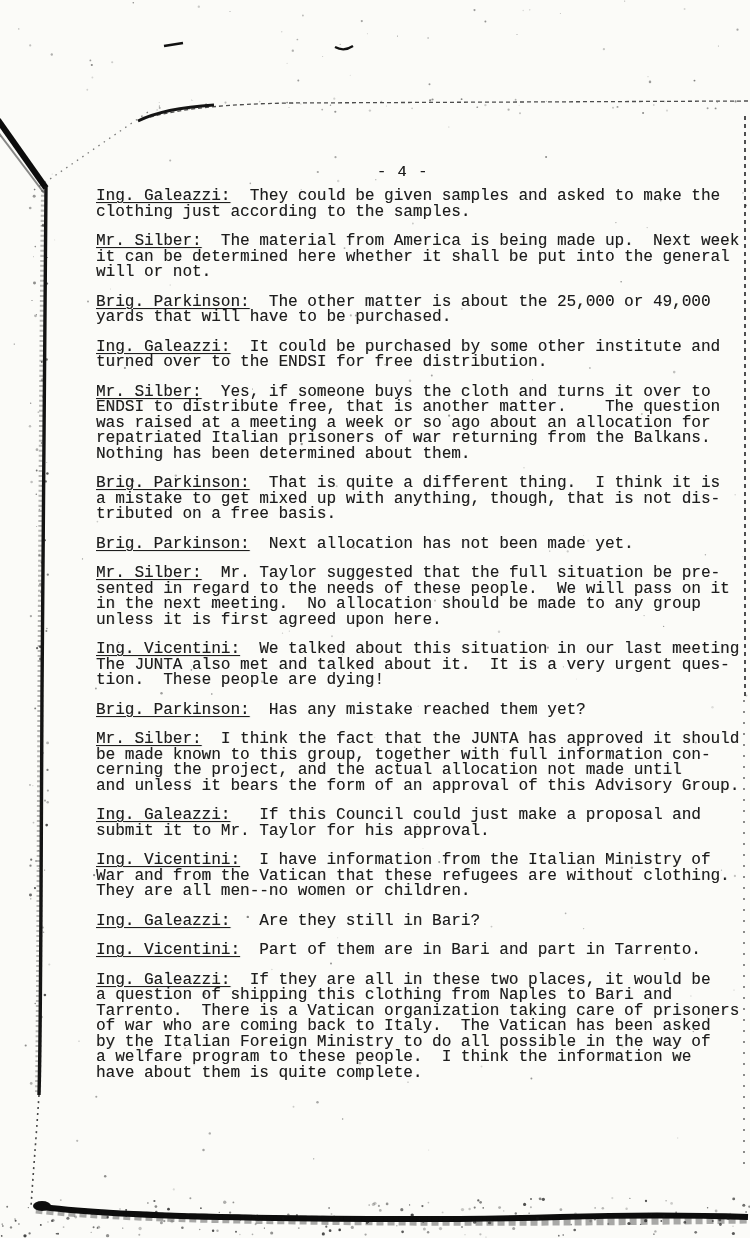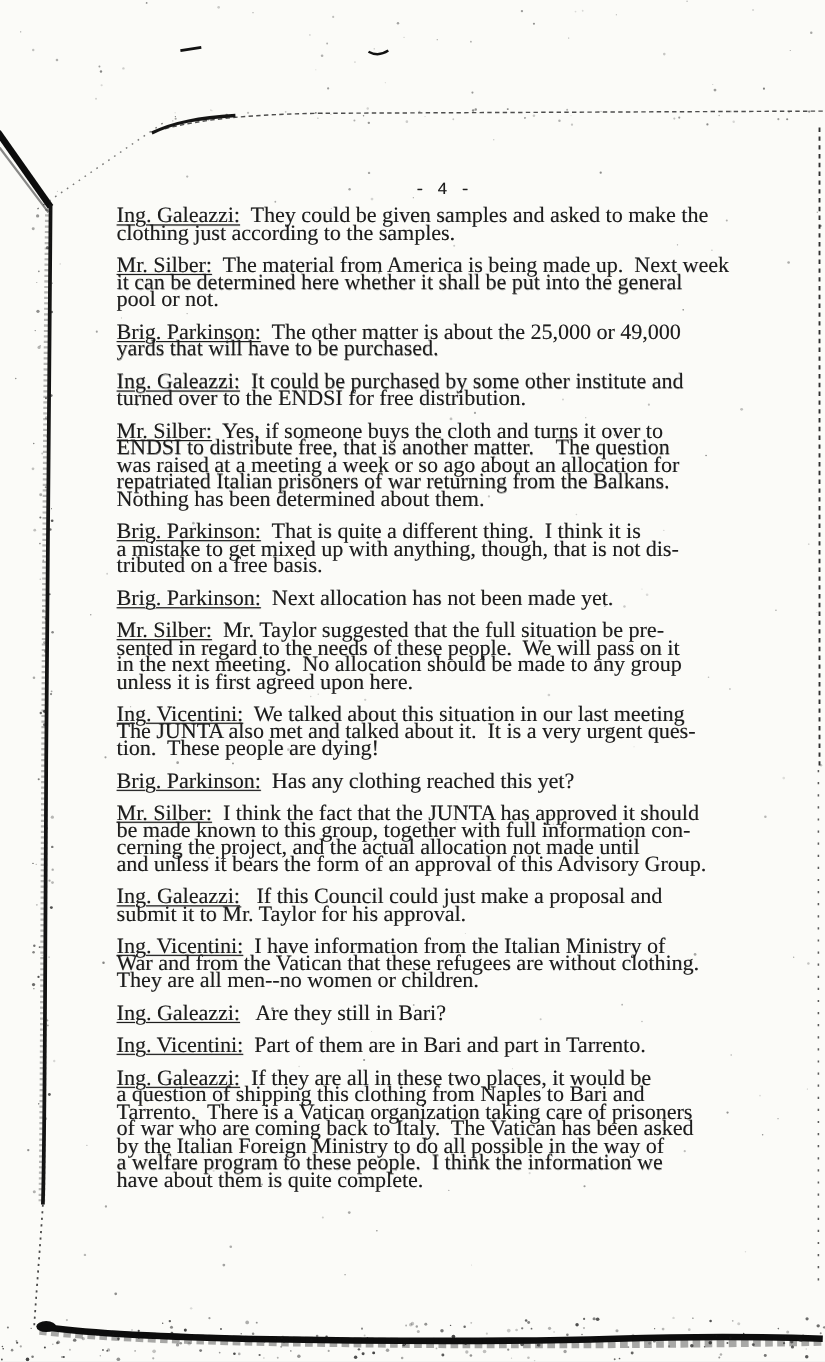--- a/index.html
+++ b/index.html
@@ -34,26 +34,25 @@
     text-shadow: 0 0 0.6px rgba(25,25,25,0.55);
   }
   .transcript {
     position: absolute;
     top: 189px;
     left: 92px;
     width: 650px;
     filter: blur(0.2px);
   }
   .para {
-    margin: 0 0 14px 14px;
-    font-size: 20px;
+    margin: 0 0 14px 4px;
+    font-size: 16px;
     line-height: 15.5px;
     white-space: pre-wrap;
     text-shadow: 0.3px 0.2px 0.5px rgba(30,30,30,0.45);
-    font-family: Liberation Serif, serif;
   }
   .speaker {
     text-decoration: underline;
     text-decoration-thickness: 1.2px;
     text-underline-offset: 2px;
   }
 </style>
 </head>
 <body>
 
@@ -560,42 +559,42 @@
       <circle cx="292.8" cy="50.7" r="1.17" fill="#161616" opacity="0.33"></circle>
     </svg>
 
   <div class="pageno">- 4 -</div>
 
   <div class="transcript">
       <p class="para"><span class="speaker">Ing. Galeazzi:</span><span>  They could be given samples and asked to make the
 clothing just according to the samples.</span></p>
       <p class="para"><span class="speaker">Mr. Silber:</span><span>  The material from America is being made up.  Next week
 it can be determined here whether it shall be put into the general
-pool or not.</span></p>
+will or not.</span></p>
       <p class="para"><span class="speaker">Brig. Parkinson:</span><span>  The other matter is about the 25,000 or 49,000
 yards that will have to be purchased.</span></p>
       <p class="para"><span class="speaker">Ing. Galeazzi:</span><span>  It could be purchased by some other institute and
 turned over to the ENDSI for free distribution.</span></p>
       <p class="para"><span class="speaker">Mr. Silber:</span><span>  Yes, if someone buys the cloth and turns it over to
 ENDSI to distribute free, that is another matter.    The question
 was raised at a meeting a week or so ago about an allocation for
 repatriated Italian prisoners of war returning from the Balkans.
 Nothing has been determined about them.</span></p>
       <p class="para"><span class="speaker">Brig. Parkinson:</span><span>  That is quite a different thing.  I think it is
 a mistake to get mixed up with anything, though, that is not dis-
 tributed on a free basis.</span></p>
       <p class="para"><span class="speaker">Brig. Parkinson:</span><span>  Next allocation has not been made yet.</span></p>
       <p class="para"><span class="speaker">Mr. Silber:</span><span>  Mr. Taylor suggested that the full situation be pre-
 sented in regard to the needs of these people.  We will pass on it
 in the next meeting.  No allocation should be made to any group
 unless it is first agreed upon here.</span></p>
       <p class="para"><span class="speaker">Ing. Vicentini:</span><span>  We talked about this situation in our last meeting
 The JUNTA also met and talked about it.  It is a very urgent ques-
 tion.  These people are dying!</span></p>
-      <p class="para"><span class="speaker">Brig. Parkinson:</span><span>  Has any clothing reached this yet?</span></p>
+      <p class="para"><span class="speaker">Brig. Parkinson:</span><span>  Has any mistake reached them yet?</span></p>
       <p class="para"><span class="speaker">Mr. Silber:</span><span>  I think the fact that the JUNTA has approved it should
 be made known to this group, together with full information con-
 cerning the project, and the actual allocation not made until
 and unless it bears the form of an approval of this Advisory Group.</span></p>
       <p class="para"><span class="speaker">Ing. Galeazzi:</span><span>   If this Council could just make a proposal and
 submit it to Mr. Taylor for his approval.</span></p>
       <p class="para"><span class="speaker">Ing. Vicentini:</span><span>  I have information from the Italian Ministry of
 War and from the Vatican that these refugees are without clothing.
 They are all men--no women or children.</span></p>
       <p class="para"><span class="speaker">Ing. Galeazzi:</span><span>   Are they still in Bari?</span></p>

